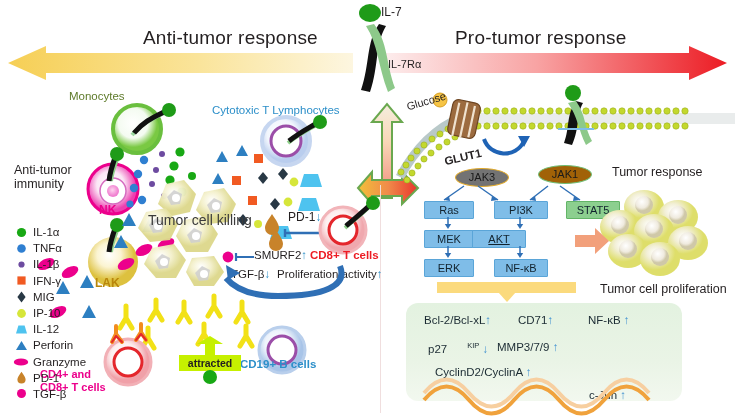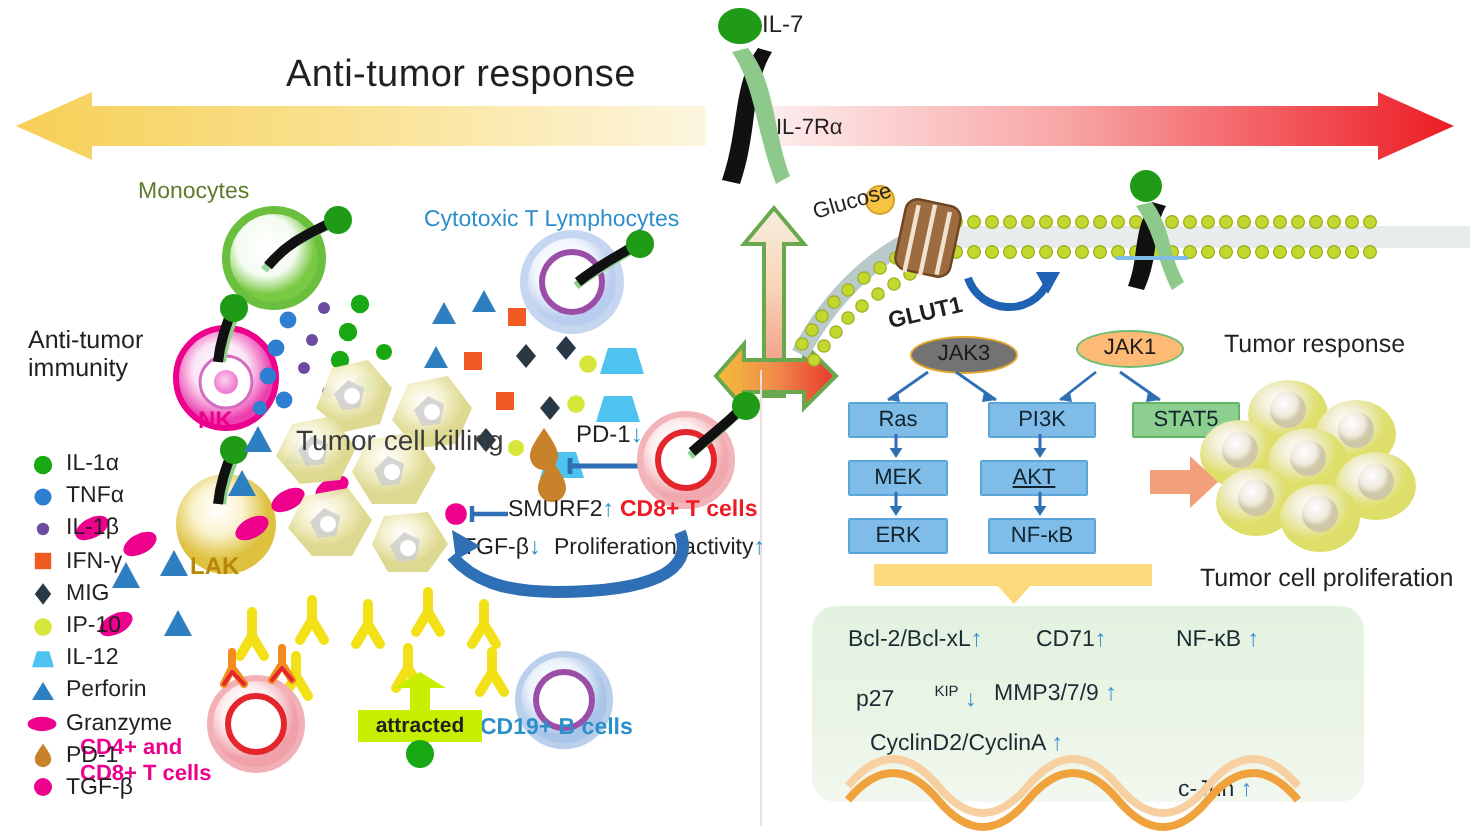--- a/index.html
+++ b/index.html
@@ -20,21 +20,21 @@
   .legsym{width:18px;display:flex;justify-content:center;align-items:center;}
   .legtxt{font-size:11.5px;color:#231f20;margin-left:3px;}
 
   
   .pbox{background:#7fbde8;border:1px solid #5aa5d8;color:#12232e;font-size:11px;
         text-align:center;line-height:16px;height:16px;border-radius:1px;}
   .statbox{background:#8ccf8f;border:1px solid #63b567;color:#12232e;font-size:11px;
         text-align:center;line-height:16px;height:16px;border-radius:1px;}
   .jak{border-radius:50%;font-size:11px;text-align:center;color:#1a1a1a;}
   .jak3{background:#737373;border:1px solid #e0a92a;}
-  .jak1{background:#fdba74;border:1px solid #6fbd74;}
+  .jak1{background:#a16207;border:1px solid #6fbd74;}
 
   .genebox{background:linear-gradient(180deg,#e3f2e0 0%,#eaf4e6 60%,#f2f8ef 100%);
            border-radius:12px;}
   .gtxt{font-size:11.5px;color:#1b2b33;white-space:nowrap;}
   .up{color:#3c8fd0;font-weight:bold;}
   .dn{color:#3c8fd0;font-weight:bold;}
 
   .yellowbar{background:#fbda7d;}
   .attracted{background:#c6f000;color:#231f20;font-size:10.5px;
              text-align:center;line-height:15px;font-weight:bold;}
@@ -68,20 +68,21 @@
       <linearGradient id="gR" x1="0" y1="0" x2="1" y2="0">
         <stop offset="0%" stop-color="#fdeeee"></stop>
           <stop offset="45%" stop-color="#f8a3a3"></stop>
         <stop offset="100%" stop-color="#ec1c24"></stop>
       </linearGradient>
     </defs>
     <path d="M0,7 L307,7 L307,0 L345,17 L307,34 L307,27 L0,27 Z" fill="url(#gR)"></path>
   </svg>
 
   <div class="abs lbl hdr" style="left:143px;top:27px;">Anti-tumor response</div>
+  <div class="abs lbl hdr" style="left:455px;top:27px;">Pro-tumor response</div>
 
   <svg class="abs" style="left:348px;top:2px;width:60px;height:95px;" viewBox="0 0 60 95">
     <ellipse cx="22" cy="11" rx="11" ry="9" fill="#1f9b18"></ellipse>
     <path d="M31,22 C18,40 22,62 13,88 L22,90 C31,64 27,42 38,24 Z" fill="#111"></path>
     <path d="M18,24 C30,42 30,64 40,90 L47,86 C38,62 40,40 26,22 Z" fill="#8dc98a"></path>
   </svg>
   <div class="abs lbl" style="left:381px;top:5px;font-size:12px;">IL-7</div>
   <div class="abs lbl" style="left:388px;top:58px;font-size:11px;">IL-7Rα</div>
 
   <svg class="abs" style="left:358px;top:100px;width:64px;height:110px;" viewBox="0 0 64 110">
@@ -216,21 +217,21 @@
       <path d="M110,18 l5,-4 l1,5 z"></path>
         <path d="M160,18 l-6,-4 l-1,5 z"></path>
     </g>
   </svg>
 
   <div class="abs pbox" style="left:424px;top:201px;width:48px;text-align:center;">Ras</div>
   <div class="abs pbox" style="left:424px;top:230px;width:48px;">MEK</div>
   <div class="abs pbox" style="left:424px;top:259px;width:48px;">ERK</div>
 
   <div class="abs pbox" style="left:494px;top:201px;width:52px;">PI3K</div>
-  <div class="abs pbox" style="left:490px;top:230px;width:52px;text-decoration:underline;">AKT</div>
+  <div class="abs pbox" style="left:472px;top:230px;width:52px;text-decoration:underline;">AKT</div>
   <div class="abs pbox" style="left:494px;top:259px;width:52px;">NF-κB</div>
 
   <div class="abs statbox" style="left:566px;top:201px;width:52px;">STAT5</div>
 
   <svg class="abs" style="left:418px;top:215px;width:140px;height:48px;" viewBox="0 0 140 48">
     <g stroke="#2f6fb5" stroke-width="1.5" fill="#2f6fb5">
       <path d="M30,2 L30,11"></path>
         <path d="M30,14 l-3.2,-5 l6.4,0 z" stroke="none"></path>
       <path d="M30,31 L30,40"></path>
         <path d="M30,43 l-3.2,-5 l6.4,0 z" stroke="none"></path>

